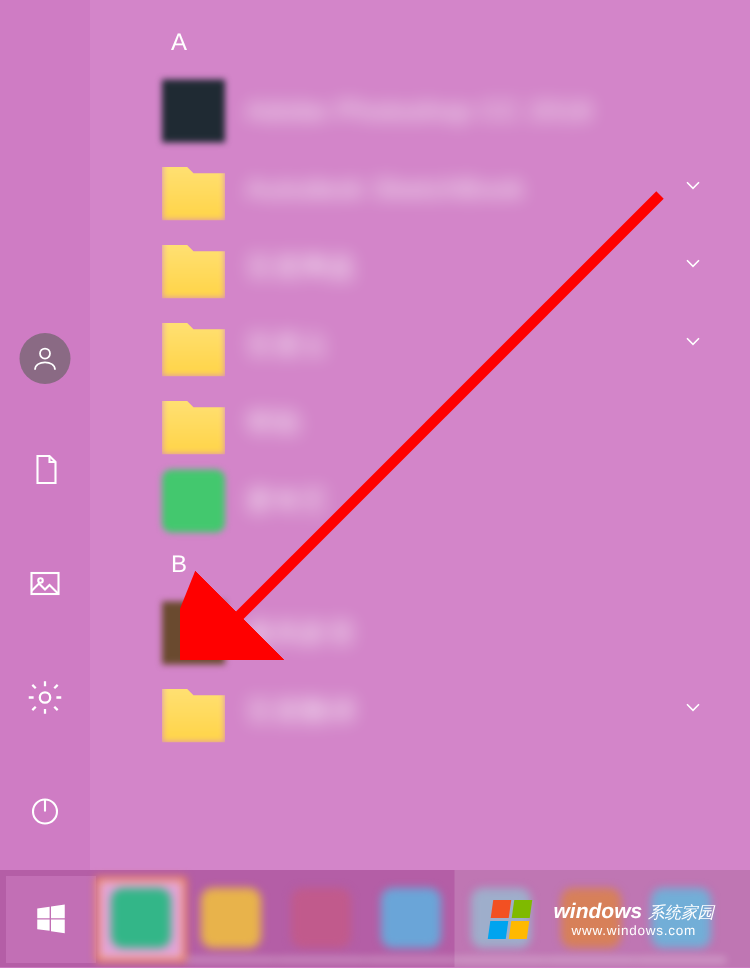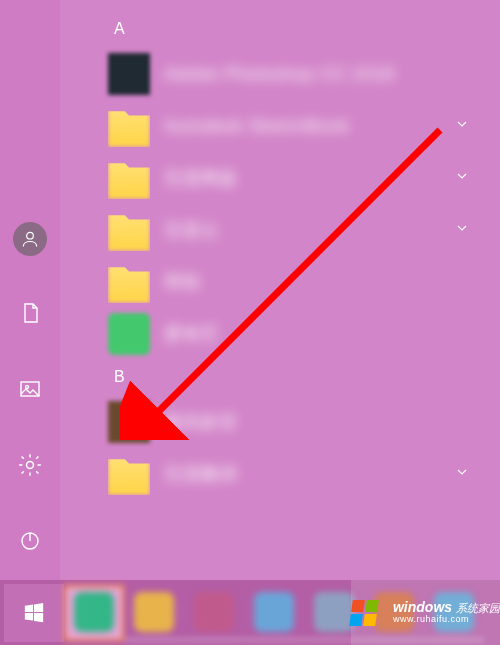--- a/index.html
+++ b/index.html
@@ -125,23 +125,24 @@
     left: 120px; top: 120px;
     width: 340px; height: 320px;
     pointer-events: none;
   }
 
   .watermark {
     position: absolute;
     right: 0; bottom: 0;
     height: 65px;
     display: flex; align-items: center;
-    padding: 0 0;
+    padding: 0 24px;
     background: rgba(255,255,255,0.15);
     gap: 16px;
+    text-align: center;
   }
   .watermark .wm-logo {
     width: 26px; height: 26px;
     display: grid;
     grid-template-columns: 1fr 1fr;
     grid-template-rows: 1fr 1fr;
     gap: 2px;
     transform: skewX(-8deg);
   }
   .wm-logo span:nth-child(1){background:#f25022;}
@@ -290,15 +291,15 @@
 
 <div class="watermark">
   <div class="wm-logo">
       <span></span>
       <span></span>
       <span></span>
       <span></span>
     </div>
   <div class="wm-text">
     <div class="line1"><span>windows</span> <b>系统家园</b></div>
-    <div class="line2">www.ruhaifu.com</div>
+    <div class="line2">www.windows.com</div>
   </div>
 </div>
 
 </body></html>

